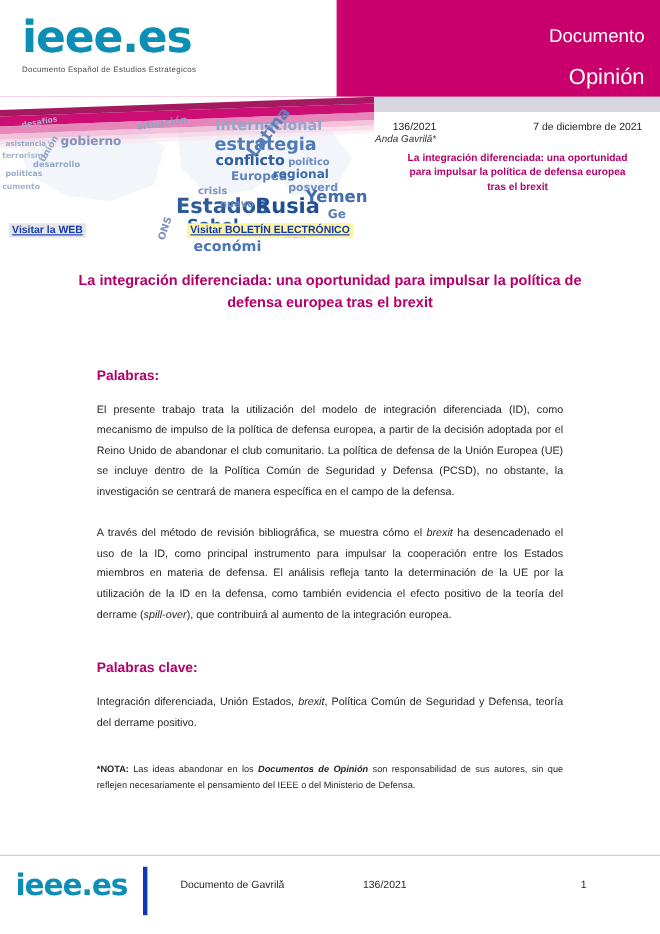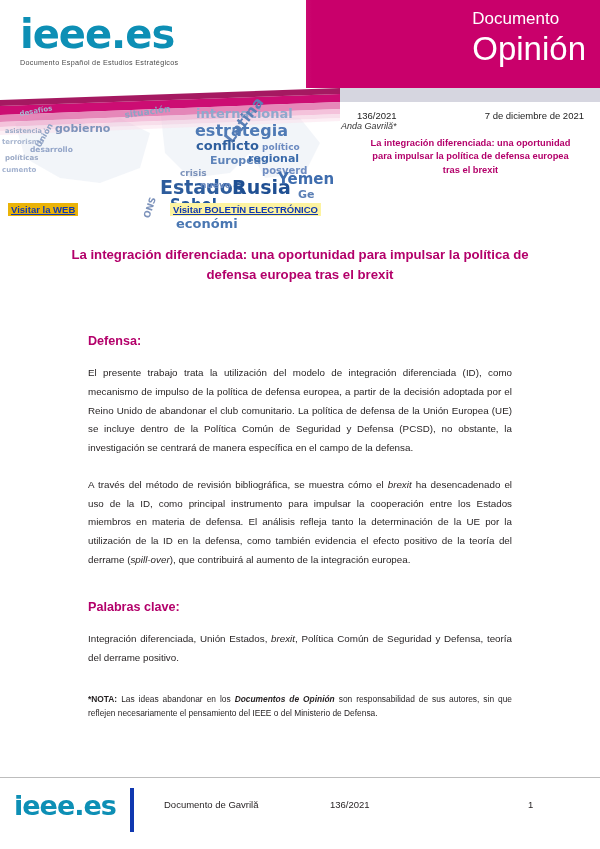--- a/index.html
+++ b/index.html
@@ -41,32 +41,33 @@
   }
   .logo-sub {
     margin-top: 4px;
     font-size: 7.2px;
     letter-spacing: 0.3px;
     color: #4a4a4a;
     white-space: nowrap;
   }
   .hdr-doc {
     position: absolute;
-    right: 14px; top: 10px;
+    right: 14px; top: 24px;
+    text-align: right;
     color: #ffffff;
   }
   .hdr-doc-small {
     font-size: 17px;
     font-weight: normal;
     line-height: 1.1;
   }
   .hdr-doc-big {
-    font-size: 33px;
+    font-size: 20px;
     line-height: 1.15;
-    margin-top: 1px;
+    margin-top: 16px;
   }
 
   
   .cloud {
     position: absolute;
     top: 88px; left: 0;
     width: 340px; height: 145px;
     overflow: hidden;
     background: #ffffff;
   }
@@ -116,21 +117,21 @@
   }
 
   
   .btn-web {
     position: absolute;
     left: 8px; top: 203px;
     font-size: 9.5px;
     font-weight: bold;
     color: #1038b0;
     text-decoration: underline;
-    background: #eab308;
+    background: #e5e5e5;
     padding: 1px 3px;
   }
   .btn-bol {
     position: absolute;
     left: 170px; top: 203px;
     font-size: 9.5px;
     font-weight: bold;
     color: #1038b0;
     text-decoration: underline;
     background: #fdf3a0;
@@ -311,21 +312,21 @@
     <div class="info-title">La integración diferenciada:  una oportunidad para impulsar la política de defensa europea tras el brexit</div>
   </div>
 
   <div class="body-area">
 
     <div class="doc-title">La integración diferenciada: una oportunidad para impulsar la política de defensa europea tras el brexit</div>
 
     <div class="sp-1"></div>
 
     <div class="content">
-      <h2 class="section-h">Defensa:</h2>
+      <h2 class="section-h">Palabras:</h2>
       <div class="sp-3"></div>
       <p class="para">El presente trabajo trata la utilización del modelo de integración diferenciada (ID), como mecanismo de impulso de la política de defensa europea, a partir de la decisión adoptada por el Reino Unido de abandonar el club comunitario. La política de defensa de la Unión Europea (UE) se incluye dentro de la Política Común de Seguridad y Defensa (PCSD), no obstante, la investigación se centrará de manera específica en el campo de la defensa.</p>
       <div class="sp-2"></div>
       <p class="para"><span>A través del método de revisión bibliográfica, se muestra cómo el </span><span class="it">brexit</span><span> ha desencadenado el uso de la ID, como principal instrumento para impulsar la cooperación entre los Estados miembros en materia de defensa. El análisis refleja tanto la determinación de la UE por la utilización de la ID en la defensa, como también evidencia el efecto positivo de la teoría del derrame (</span><span class="it">spill-over</span><span>), que contribuirá al aumento de la integración europea.</span></p>
     </div>
 
     <div class="sp-4"></div>
 
     <div class="content">
       <h2 class="section-h">Palabras clave:</h2>

